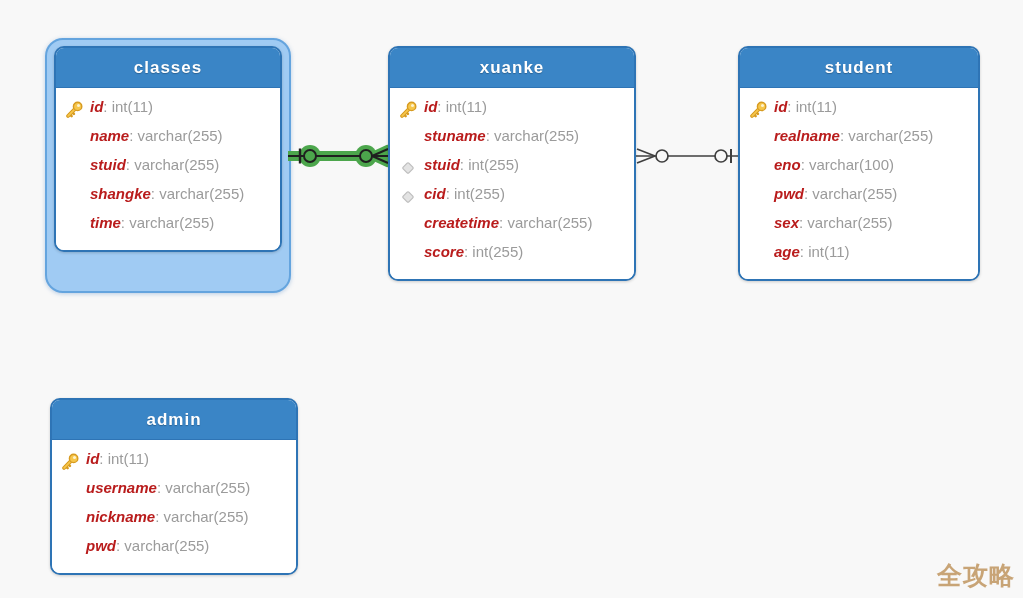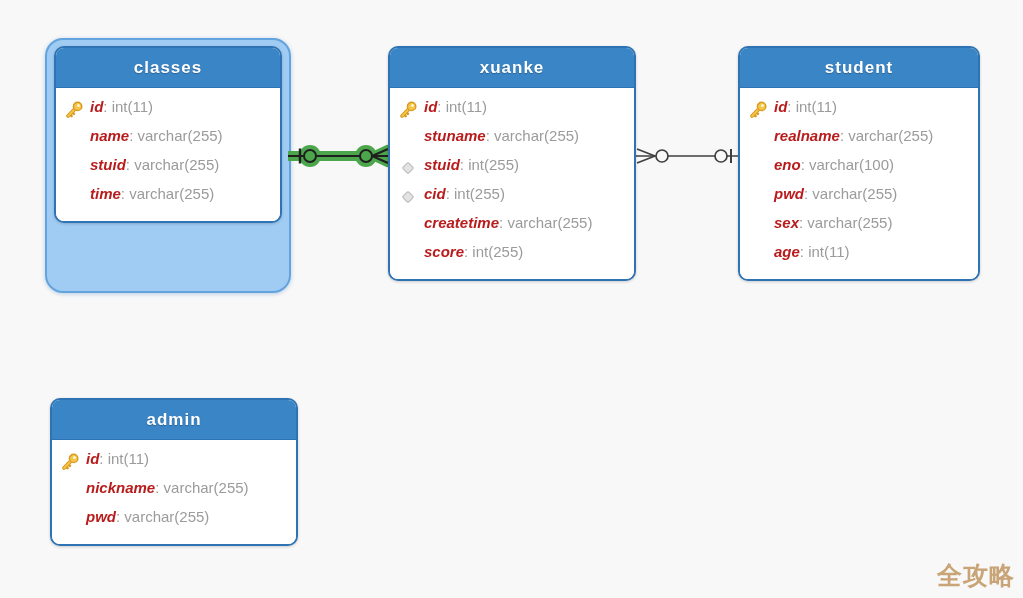--- a/index.html
+++ b/index.html
@@ -78,20 +78,21 @@
       <div class="tbody">
         <div class="row"><span class="icn"><svg width="20" height="20" viewBox="0 0 20 20">
               <path d="M10.8 9.2 L4 16" stroke="#d79b21" stroke-width="3.8" stroke-linecap="round" fill="none"></path>
               <path d="M5.6 14.2 L7.6 16.2 M7.9 11.9 L9.9 13.9" stroke="#d79b21" stroke-width="2.6" stroke-linecap="round" fill="none"></path>
               <path d="M10.8 9.2 L4.2 15.8" stroke="#f6c64b" stroke-width="1.8" stroke-linecap="round" fill="none"></path>
               <circle cx="13.6" cy="6.4" r="4.2" fill="#f6c64b" stroke="#d79b21" stroke-width="1.4"></circle>
               <circle cx="14.5" cy="5.5" r="1.5" fill="#fdf3cf"></circle>
             </svg></span><span class="cname">id</span><span class="ctype">: int(11)</span></div>
         <div class="row"><span class="icn"><svg width="20" height="20" viewBox="0 0 20 20"></svg></span><span class="cname">name</span><span class="ctype">: varchar(255)</span></div>
         <div class="row"><span class="icn"><svg width="20" height="20" viewBox="0 0 20 20"></svg></span><span class="cname">stuid</span><span class="ctype">: varchar(255)</span></div>
+        <div class="row"><span class="icn"><svg width="20" height="20" viewBox="0 0 20 20"></svg></span><span class="cname">shangke</span><span class="ctype">: varchar(255)</span></div>
         <div class="row"><span class="icn"><svg width="20" height="20" viewBox="0 0 20 20"></svg></span><span class="cname">time</span><span class="ctype">: varchar(255)</span></div>
       </div>
     </section>
   <section class="er-table" style="left:388px; top:46px;  width:248px;">
       <div class="hdr">xuanke</div>
       <div class="tbody">
         <div class="row"><span class="icn"><svg width="20" height="20" viewBox="0 0 20 20">
               <path d="M10.8 9.2 L4 16" stroke="#d79b21" stroke-width="3.8" stroke-linecap="round" fill="none"></path>
               <path d="M5.6 14.2 L7.6 16.2 M7.9 11.9 L9.9 13.9" stroke="#d79b21" stroke-width="2.6" stroke-linecap="round" fill="none"></path>
               <path d="M10.8 9.2 L4.2 15.8" stroke="#f6c64b" stroke-width="1.8" stroke-linecap="round" fill="none"></path>
@@ -129,19 +130,20 @@
   <section class="er-table" style="left:50px;  top:398px; width:248px;">
       <div class="hdr">admin</div>
       <div class="tbody">
         <div class="row"><span class="icn"><svg width="20" height="20" viewBox="0 0 20 20">
               <path d="M10.8 9.2 L4 16" stroke="#d79b21" stroke-width="3.8" stroke-linecap="round" fill="none"></path>
               <path d="M5.6 14.2 L7.6 16.2 M7.9 11.9 L9.9 13.9" stroke="#d79b21" stroke-width="2.6" stroke-linecap="round" fill="none"></path>
               <path d="M10.8 9.2 L4.2 15.8" stroke="#f6c64b" stroke-width="1.8" stroke-linecap="round" fill="none"></path>
               <circle cx="13.6" cy="6.4" r="4.2" fill="#f6c64b" stroke="#d79b21" stroke-width="1.4"></circle>
               <circle cx="14.5" cy="5.5" r="1.5" fill="#fdf3cf"></circle>
             </svg></span><span class="cname">id</span><span class="ctype">: int(11)</span></div>
+        <div class="row"><span class="icn"><svg width="20" height="20" viewBox="0 0 20 20"></svg></span><span class="cname">username</span><span class="ctype">: varchar(255)</span></div>
         <div class="row"><span class="icn"><svg width="20" height="20" viewBox="0 0 20 20"></svg></span><span class="cname">nickname</span><span class="ctype">: varchar(255)</span></div>
         <div class="row"><span class="icn"><svg width="20" height="20" viewBox="0 0 20 20"></svg></span><span class="cname">pwd</span><span class="ctype">: varchar(255)</span></div>
       </div>
     </section>
 
   <div id="watermark" style="color: rgb(200, 164, 118);">全攻略</div>
 </div>
 
 </body></html>

